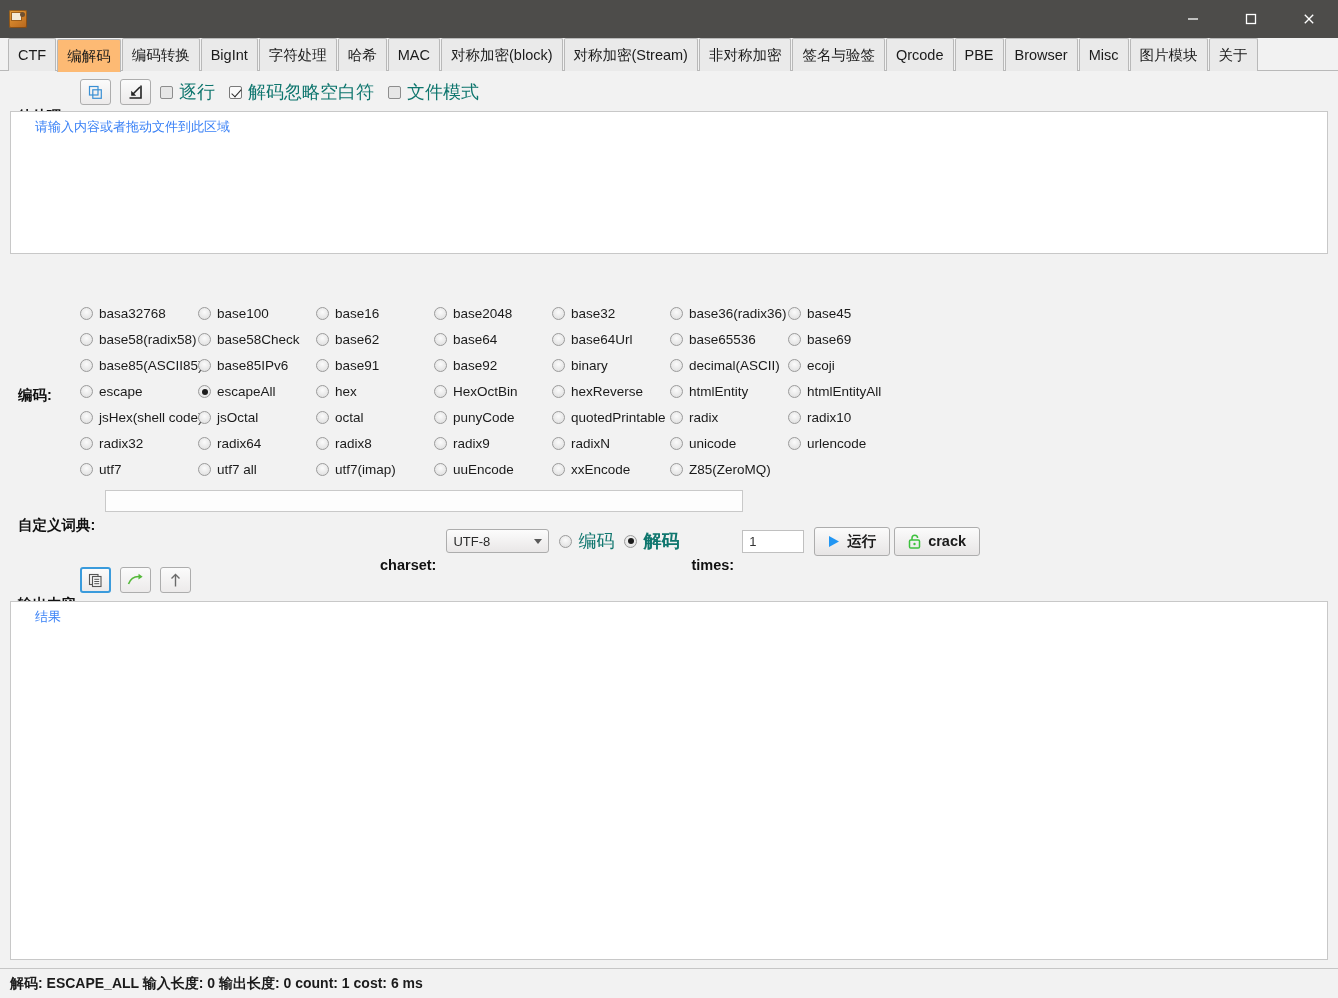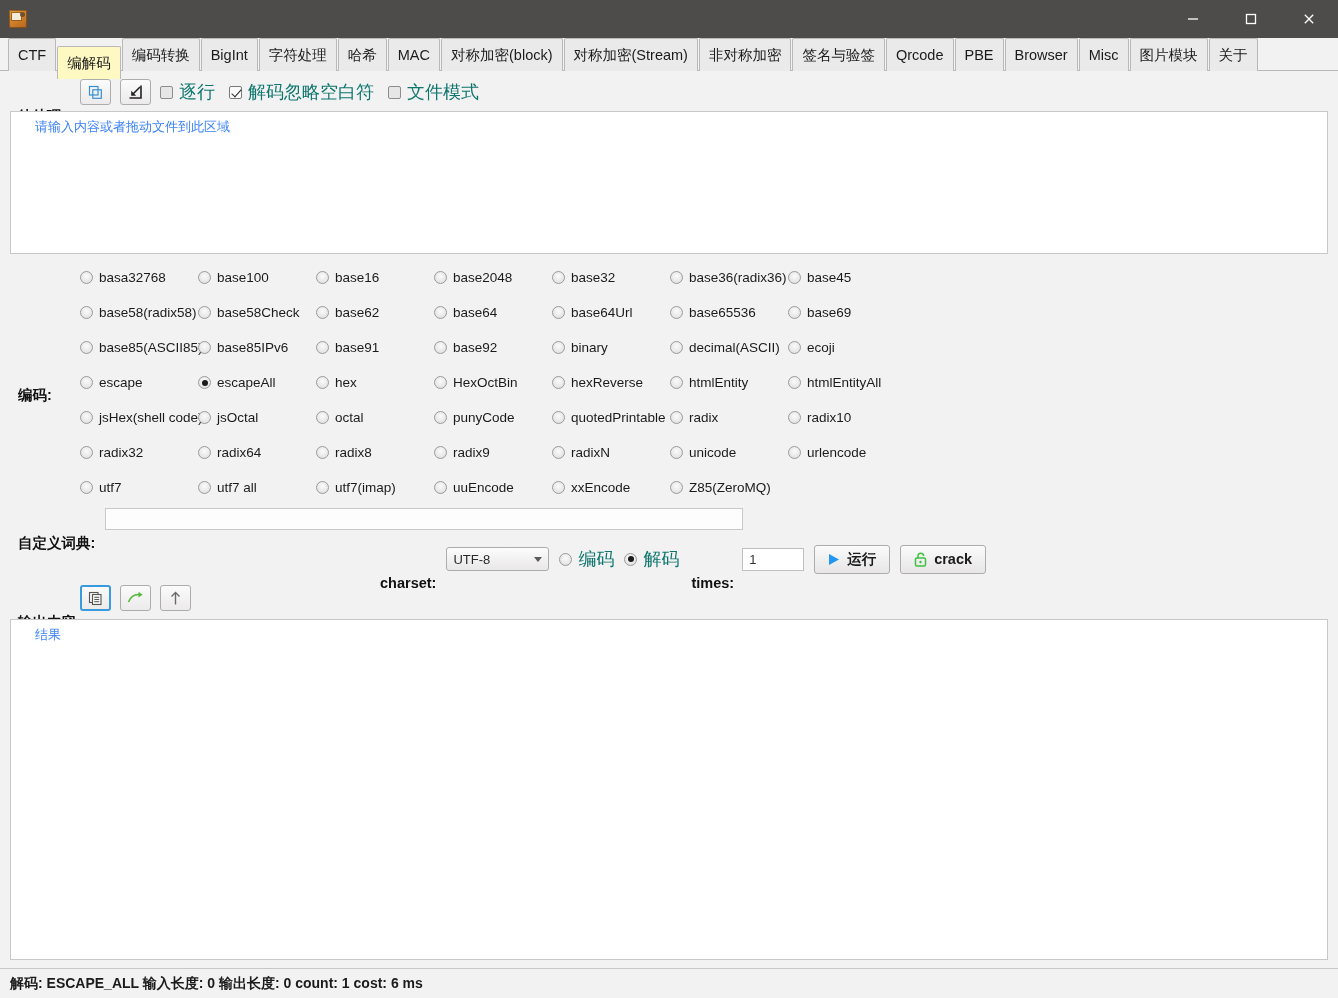--- a/index.html
+++ b/index.html
@@ -82,23 +82,23 @@
     background: #eaeaea;
     border: 1px solid #b9b9b9;
     border-bottom: none;
     border-radius: 2px 2px 0 0;
     box-sizing: border-box;
     white-space: nowrap;
     position: relative;
     top: 1px;
   }
   .tab.active {
-    background: #fef9c3;
+    background: #fdba74;
     height: 30px;
-    top: 9px;
+    top: 2px;
     z-index: 2;
   }
 
   
   .content {
     flex: 1 1 auto;
     display: flex; flex-direction: column;
     padding: 0 10px;
     box-sizing: border-box;
     overflow: hidden;
@@ -189,21 +189,22 @@
     width: 70px;
     padding-left: 8px;
     box-sizing: border-box;
     padding-top: 68px;
     flex: 0 0 auto;
   }
   .enc-grid {
     flex: 1 1 auto;
     display: grid;
     grid-template-columns: 118px 118px 118px 118px 118px 118px 118px 1fr;
-    row-gap: 20px;
+    row-gap: 11px;
+    margin-top: 36px;
   }
   .radio-item {
     display: flex; align-items: center;
     font-size: 13.5px; color: #1b1b1b;
     white-space: nowrap;
   }
   .radio {
     width: 13px; height: 13px;
     border-radius: 50%;
     border: 1px solid #9b9b9b;
@@ -270,21 +271,21 @@
   .push-btn {
     height: 29px;
     display: flex; align-items: center; justify-content: center;
     padding: 0 13px;
     border: 1px solid #adadad;
     border-radius: 3px;
     background: linear-gradient(#fbfbfb,#e7e5e5);
     font-size: 14.5px; font-weight: bold;
     color: #1b1b1b;
     box-sizing: border-box;
-    margin-right: 10px;
+    margin-right: 4px;
     white-space: nowrap;
   }
   .push-btn .gi { margin-right: 7px; display: flex; align-items:center; }
 
   
   .out-row { height: 38px; min-height: 38px; }
   .out-label { width: 70px; padding-left: 8px; box-sizing: border-box;}
 
   
   .statusbar {
@@ -633,21 +634,21 @@
     <div class="row charset-row">
       <div class="label-bold">charset:</div>
       <div class="select">
         <span>UTF-8</span>
         <span class="caret"></span>
       </div>
       <div class="cb-wrap" style="margin-right:10px;">
         <span class="radio"></span>
         <span>编码</span>
       </div>
-      <div class="cb-wrap" style="margin-right:12px;">
+      <div class="cb-wrap" style="margin-right:12px;font-weight:bold;">
         <span class="radio sel"></span>
         <span>解码</span>
       </div>
       <div class="label-bold">times:</div>
       <div class="times-input">1</div>
       <div class="push-btn">
         <span class="gi">
           <svg width="12" height="13" viewBox="0 0 12 13">
               <polygon points="1,1 11,6.5 1,12" fill="#2196f3"></polygon>
             </svg>

